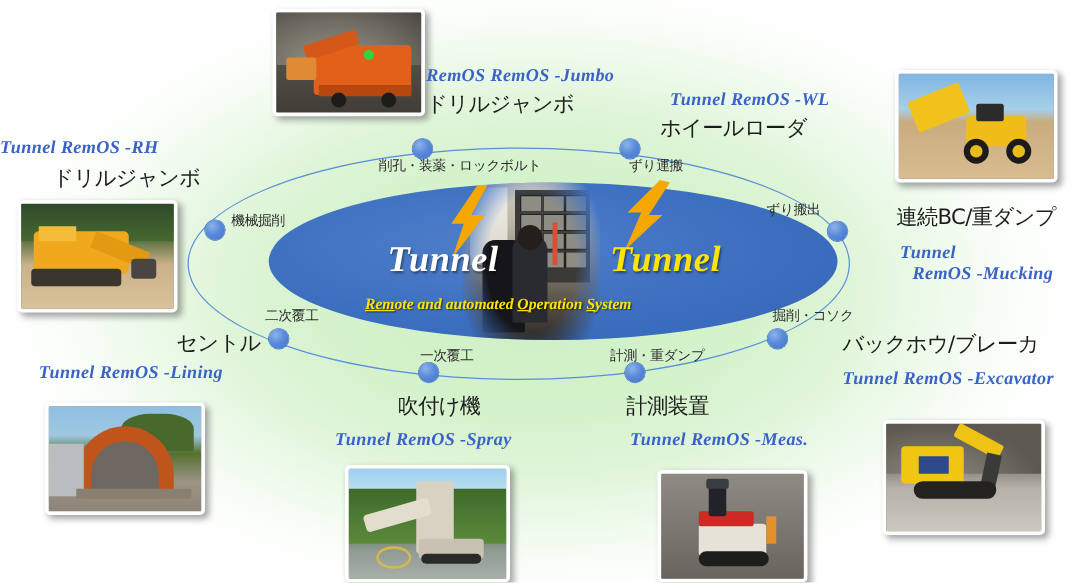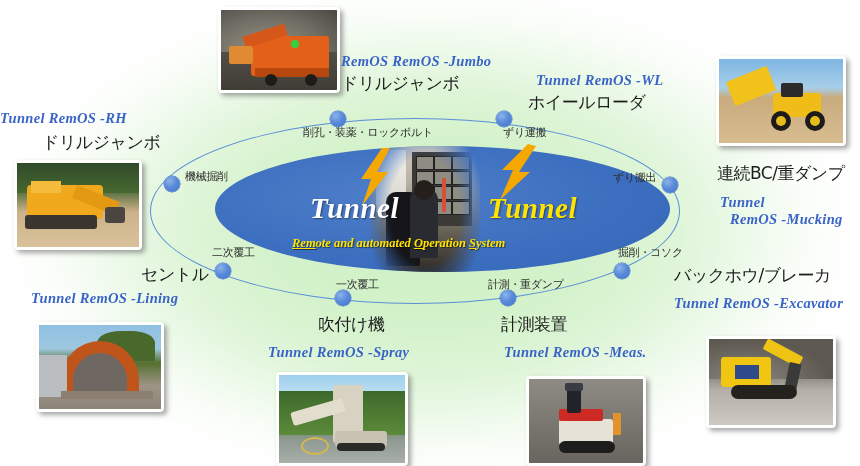--- a/index.html
+++ b/index.html
@@ -225,21 +225,21 @@
   <div class="node" style="left:496px;top:111px;"></div>
   <div class="node" style="left:662px;top:177px;"></div>
   <div class="node" style="left:614px;top:263px;"></div>
   <div class="node" style="left:500px;top:290px;"></div>
   <div class="node" style="left:335px;top:290px;"></div>
   <div class="node" style="left:215px;top:263px;"></div>
   <div class="node" style="left:164px;top:176px;"></div>
 
   <div class="stage-lbl" style="left:303px;top:125px;">削孔・装薬・ロックボルト</div>
   <div class="stage-lbl" style="left:503px;top:125px;">ずり運搬</div>
-  <div class="stage-lbl" style="left:613px;top:170px;">ずり搬出</div>
+  <div class="stage-lbl" style="left:613px;top:160px;">ずり搬出</div>
   <div class="stage-lbl" style="left:618px;top:245px;">掘削・コソク</div>
   <div class="stage-lbl" style="left:488px;top:277px;">計測・重ダンプ</div>
   <div class="stage-lbl" style="left:336px;top:277px;">一次覆工</div>
   <div class="stage-lbl" style="left:212px;top:245px;">二次覆工</div>
   <div class="stage-lbl" style="left:185px;top:169px;">機械掘削</div>
 
   <div class="prod" style="left:0;top:110px;">Tunnel RemOS -RH</div>
   <div class="mach" style="left:42px;top:131px;">ドリルジャンボ</div>
 
   <div class="prod" style="left:341px;top:53px;">RemOS RemOS -Jumbo</div>

